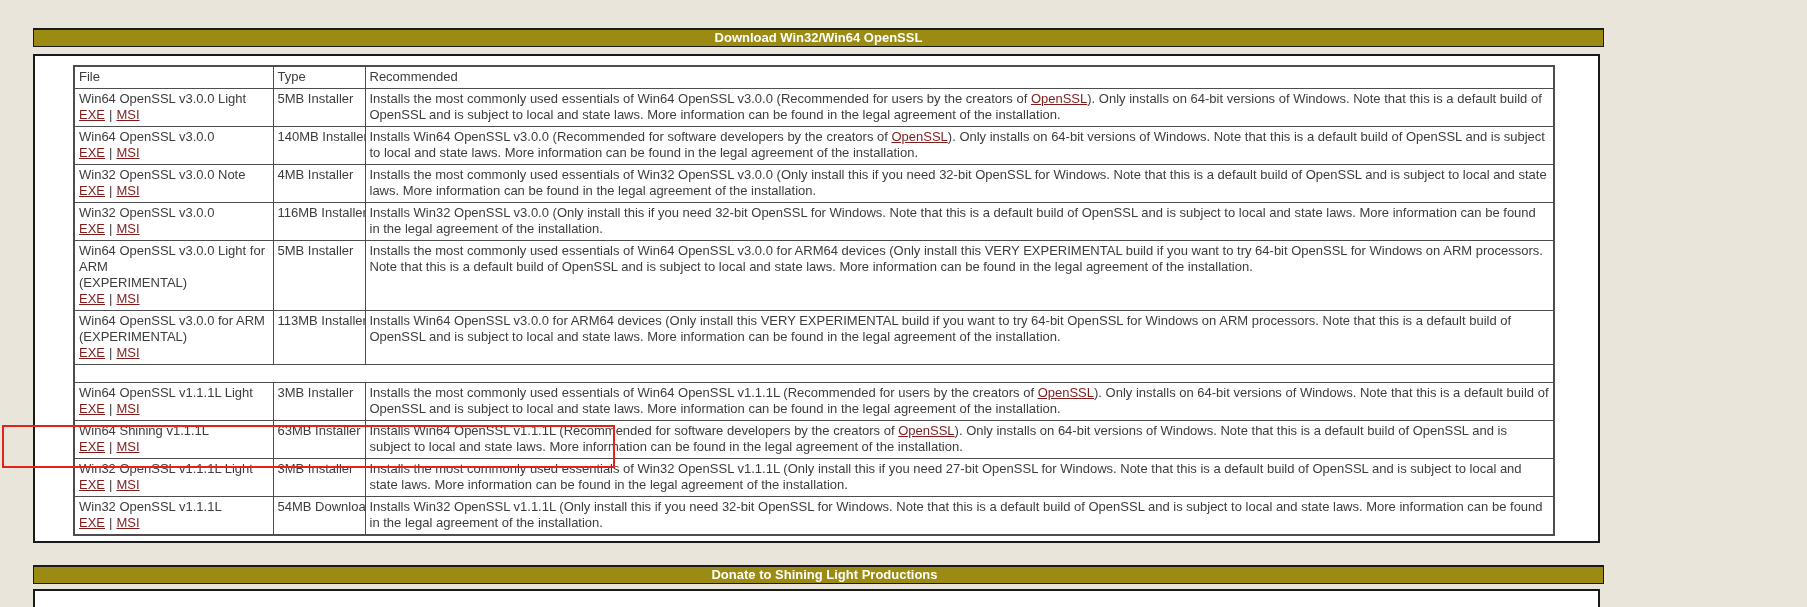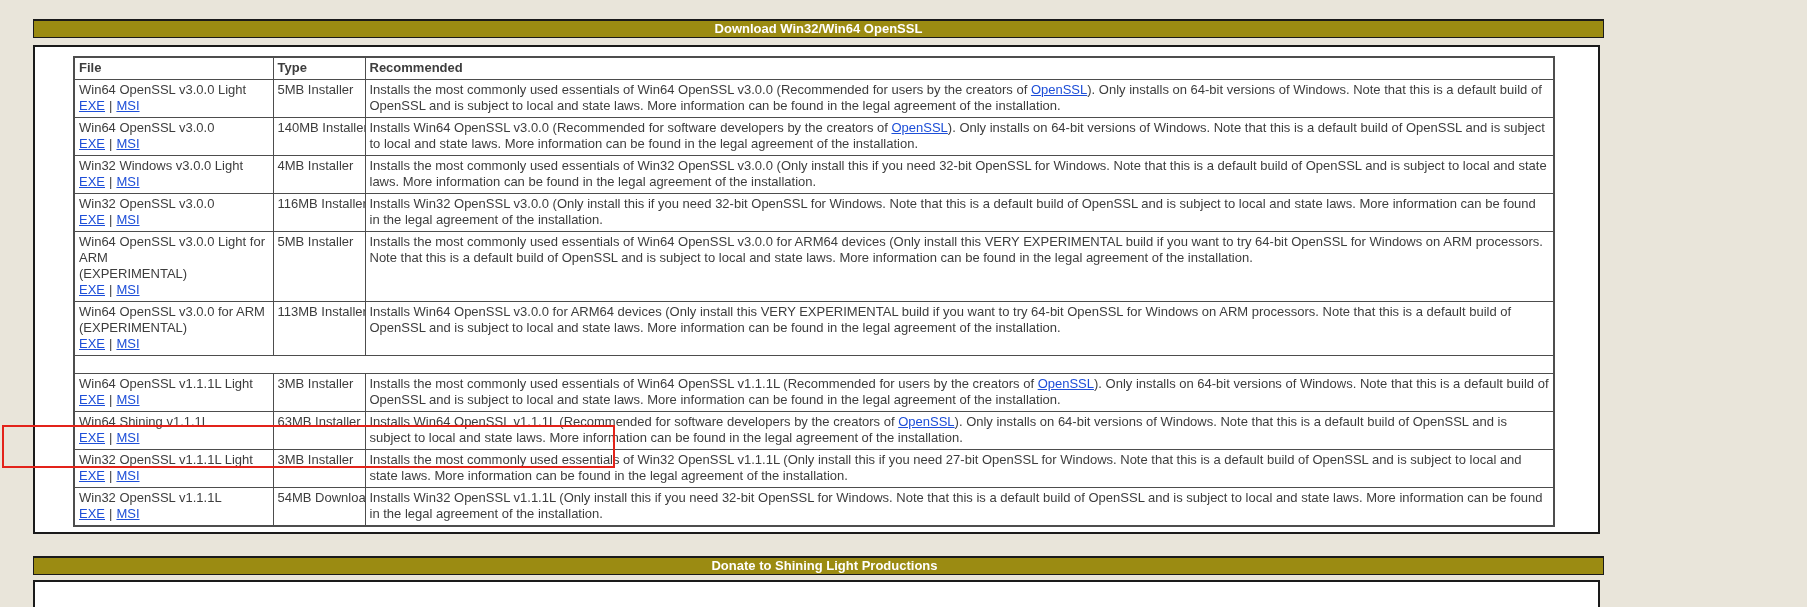--- a/index.html
+++ b/index.html
@@ -14,21 +14,21 @@
     font-family: "Liberation Sans", sans-serif;
     font-size: 13px;
     color: #3d3d3d;
     position: relative;
   }
   .content {
     margin-left: 33px;
     width: 1571px;
   }
   .section-bar {
-    margin-top: 19px;
+    margin-top: 28px;
     height: 19px;
     background: #9b8b12;
     border: 1px solid #1a1a1a;
     border-top-width: 2px;
     box-sizing: border-box;
     color: #ffffff;
     font-weight: bold;
     text-align: center;
     line-height: 15px;
     font-size: 13px;
@@ -56,30 +56,30 @@
   table.downloads th,
   table.downloads td {
     border: 1px solid #4d4d4d;
     padding: 2px 4px 3px;
     vertical-align: top;
     text-align: left;
     line-height: 16px;
     font-size: 13px;
     overflow: hidden;
   }
-  table.downloads th { font-weight: bold; }
+  table.downloads th { font-weight: normal; }
   td.type-cell { white-space: nowrap; }
   tr.spacer-row td {
     border-left: none;
     border-right: none;
     height: 17px;
     padding: 0;
   }
   a {
-    color: #1d4ed8;
+    color: #7f1d1d;
     text-decoration: underline;
     cursor: pointer;
   }
   .sep {
     margin: 0 4px;
     color: #3d3d3d;
   }
   .bottom-box {
     margin-top: 5px;
     width: 1567px;
@@ -137,21 +137,21 @@
     <td class="file-cell">
       <div>Win64 OpenSSL v3.0.0</div>
 
       <div class="file-links"><a href="#">EXE</a><span class="sep">|</span><a href="#">MSI</a></div>
     </td>
     <td class="type-cell">140MB Installer</td>
     <td class="desc-cell"><span>Installs Win64 OpenSSL v3.0.0 (Recommended for software developers by the creators of </span><a href="#">OpenSSL</a><span>). Only installs on 64-bit versions of Windows. Note that this is a default build of OpenSSL and is subject to local and state laws. More information can be found in the legal agreement of the installation.</span></td>
   </tr>
           <tr>
     <td class="file-cell">
-      <div>Win32 Windows v3.0.0 Light</div>
+      <div>Win32 OpenSSL v3.0.0 Note</div>
 
       <div class="file-links"><a href="#">EXE</a><span class="sep">|</span><a href="#">MSI</a></div>
     </td>
     <td class="type-cell">4MB Installer</td>
     <td class="desc-cell"><span>Installs the most commonly used essentials of Win32 OpenSSL v3.0.0 (Only install this if you need 32-bit OpenSSL for Windows. Note that this is a default build of OpenSSL and is subject to local and state laws. More information can be found in the legal agreement of the installation.</span></td>
   </tr>
           <tr>
     <td class="file-cell">
       <div>Win32 OpenSSL v3.0.0</div>
 

